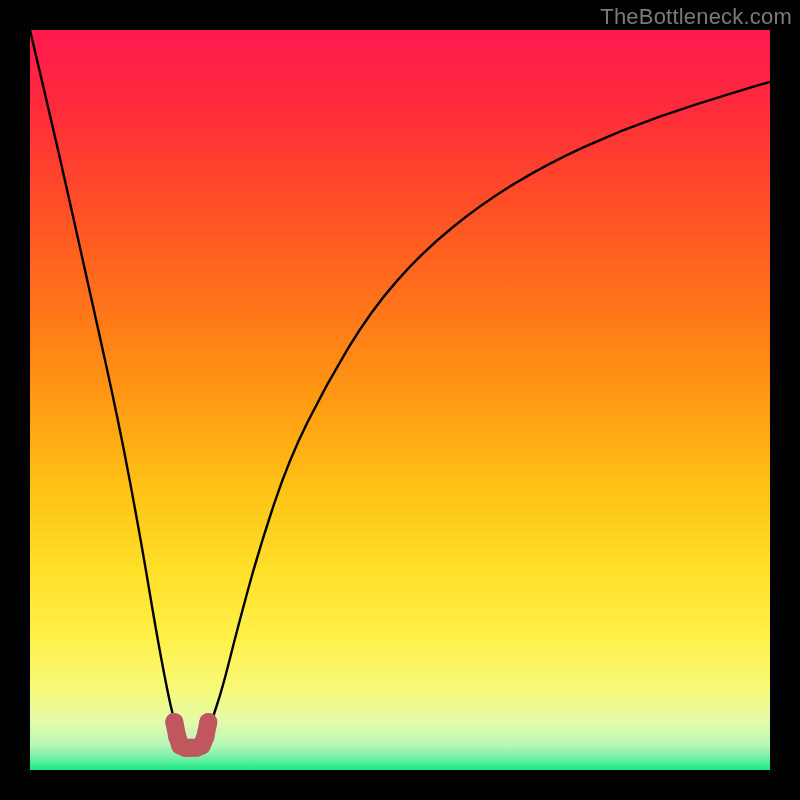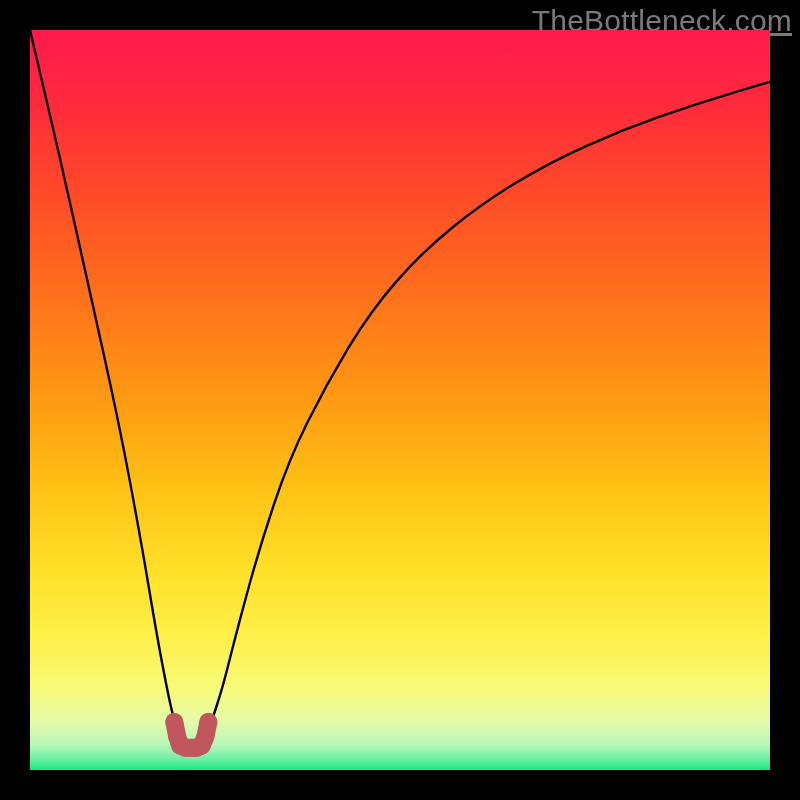--- a/index.html
+++ b/index.html
@@ -40,25 +40,24 @@
     top: 0;
     width: 740px;
     height: 740px;
     pointer-events: none;
   }
   .watermark {
     position: absolute;
     top: 4px;
     right: 8px;
     color: #7a7a7a;
-    font-size: 30px;
+    font-size: 22px;
     font-weight: 500;
     letter-spacing: 0.2px;
     user-select: none;
-    text-decoration: underline;
   }
 </style>
 </head>
 <body>
 
 <div class="frame">
 
   <div class="watermark">TheBottleneck.com</div>
 
   <div class="plot">

